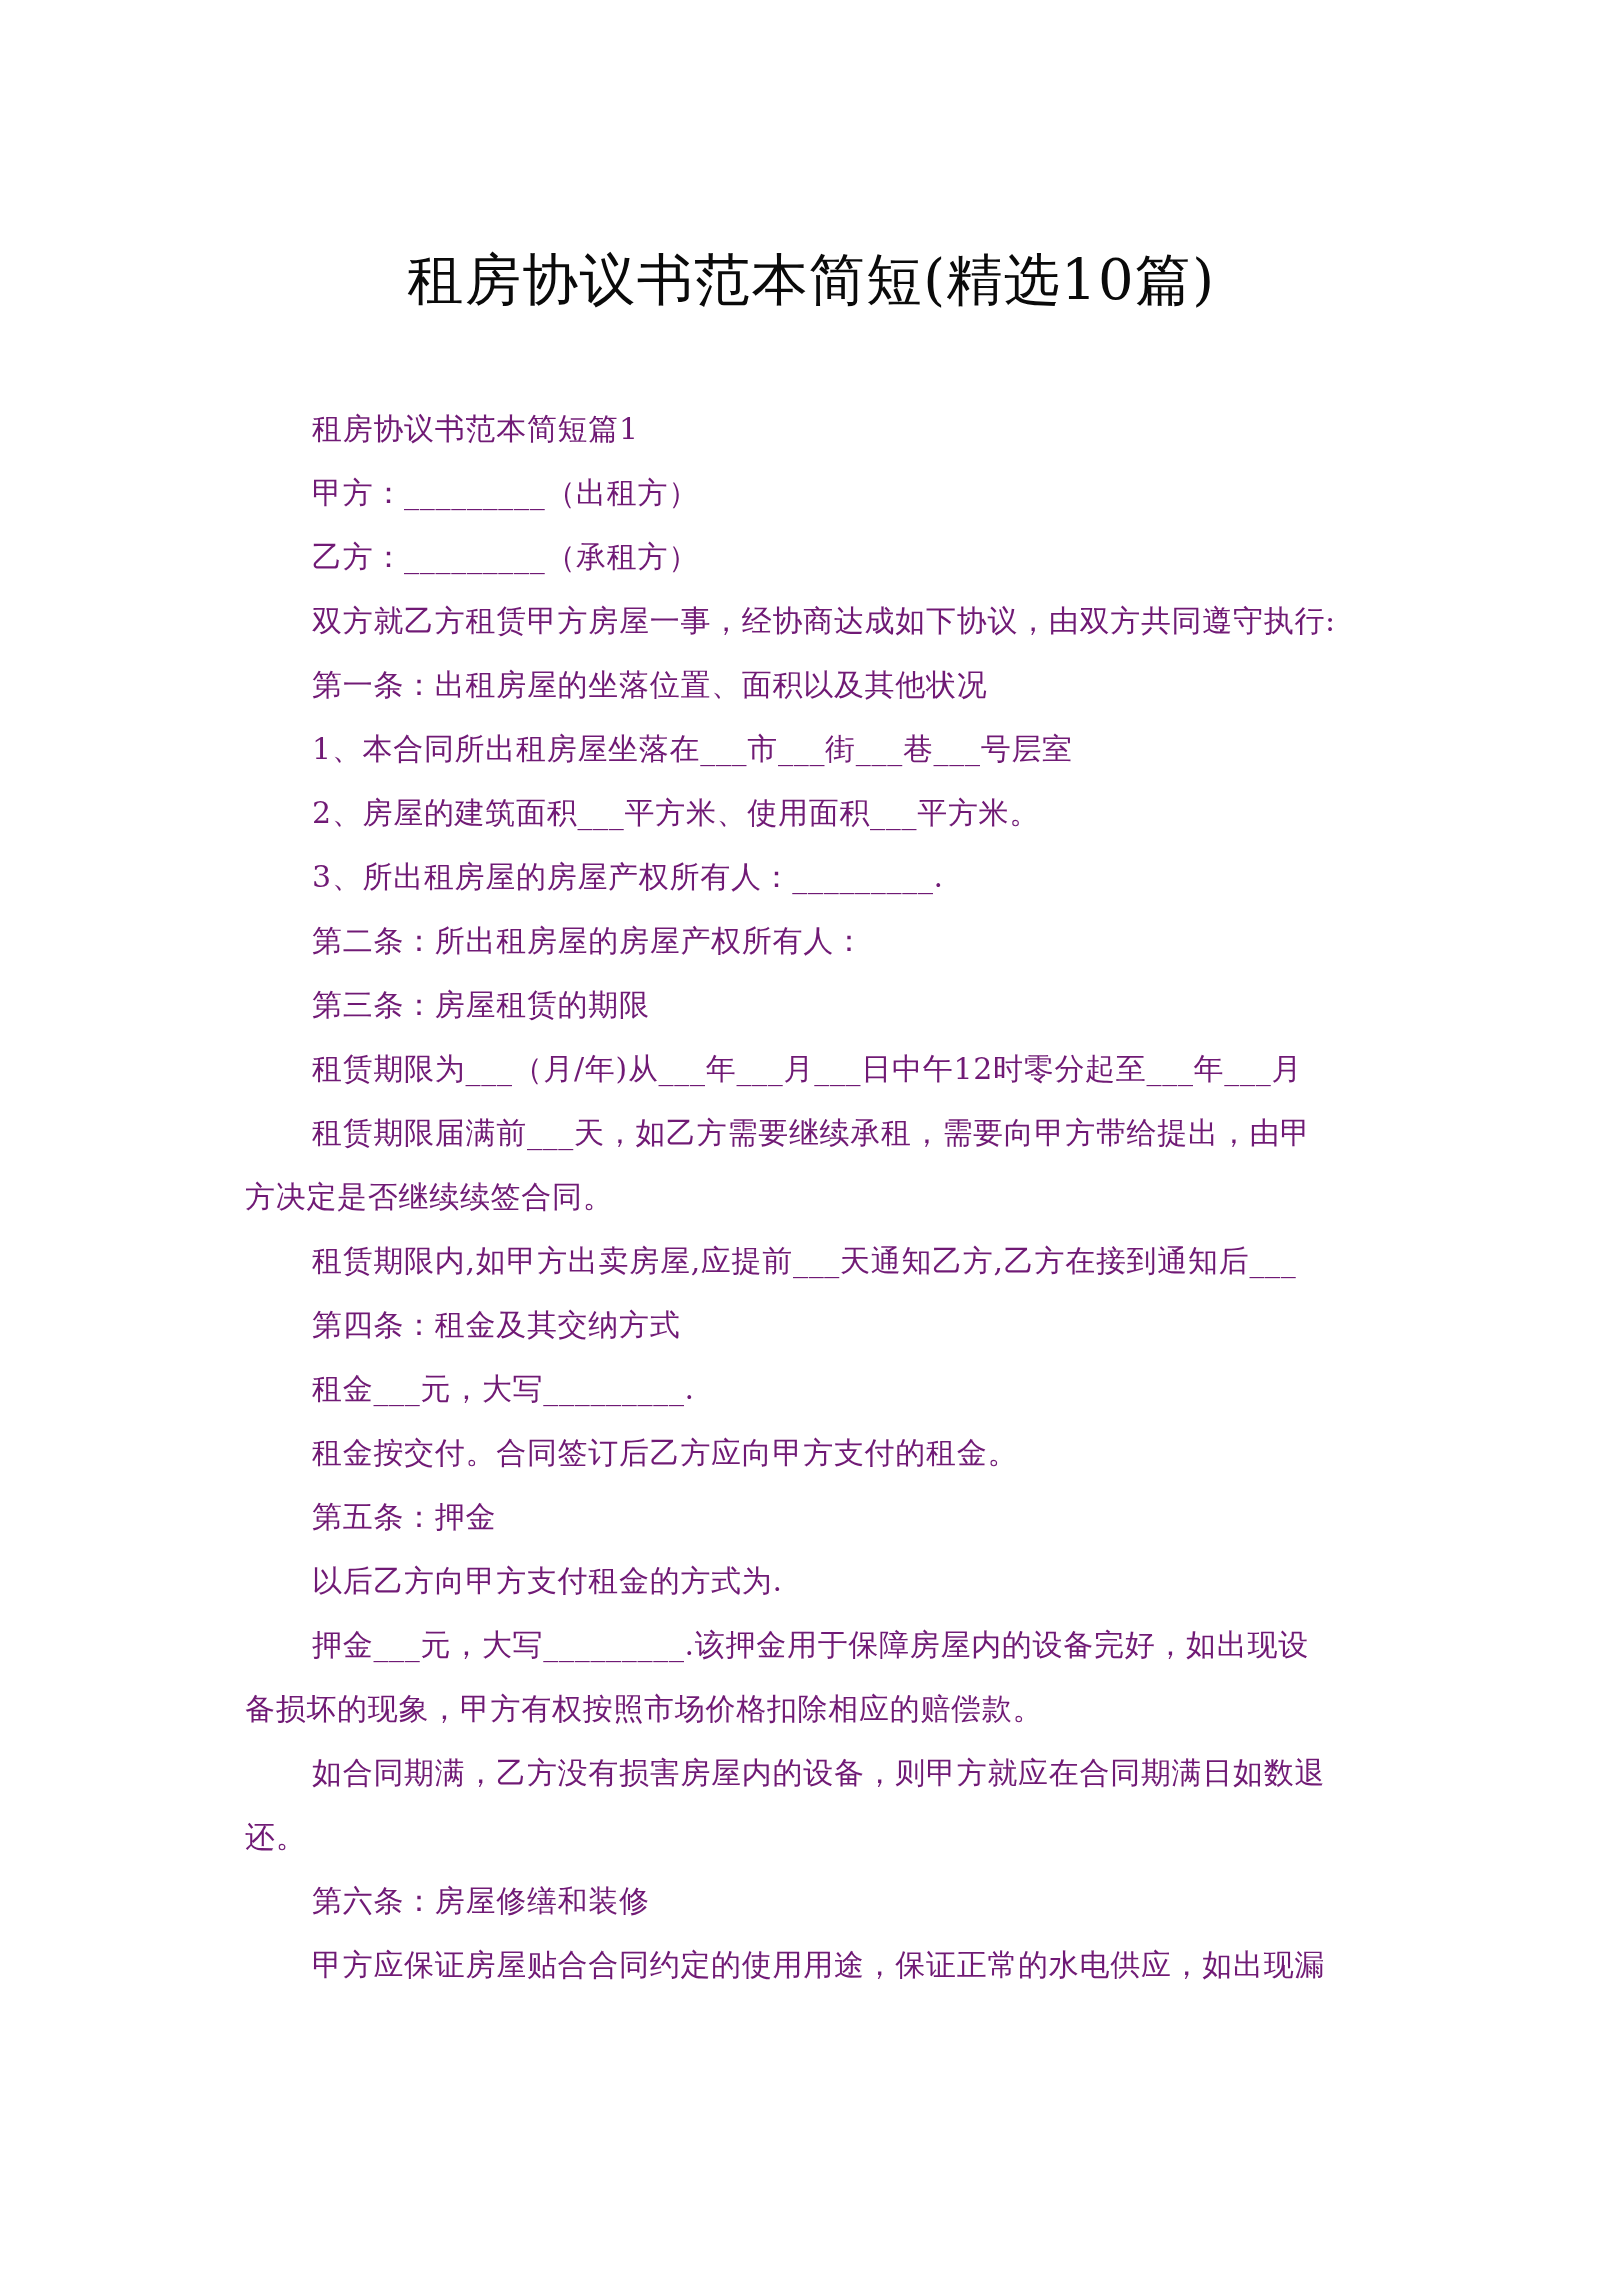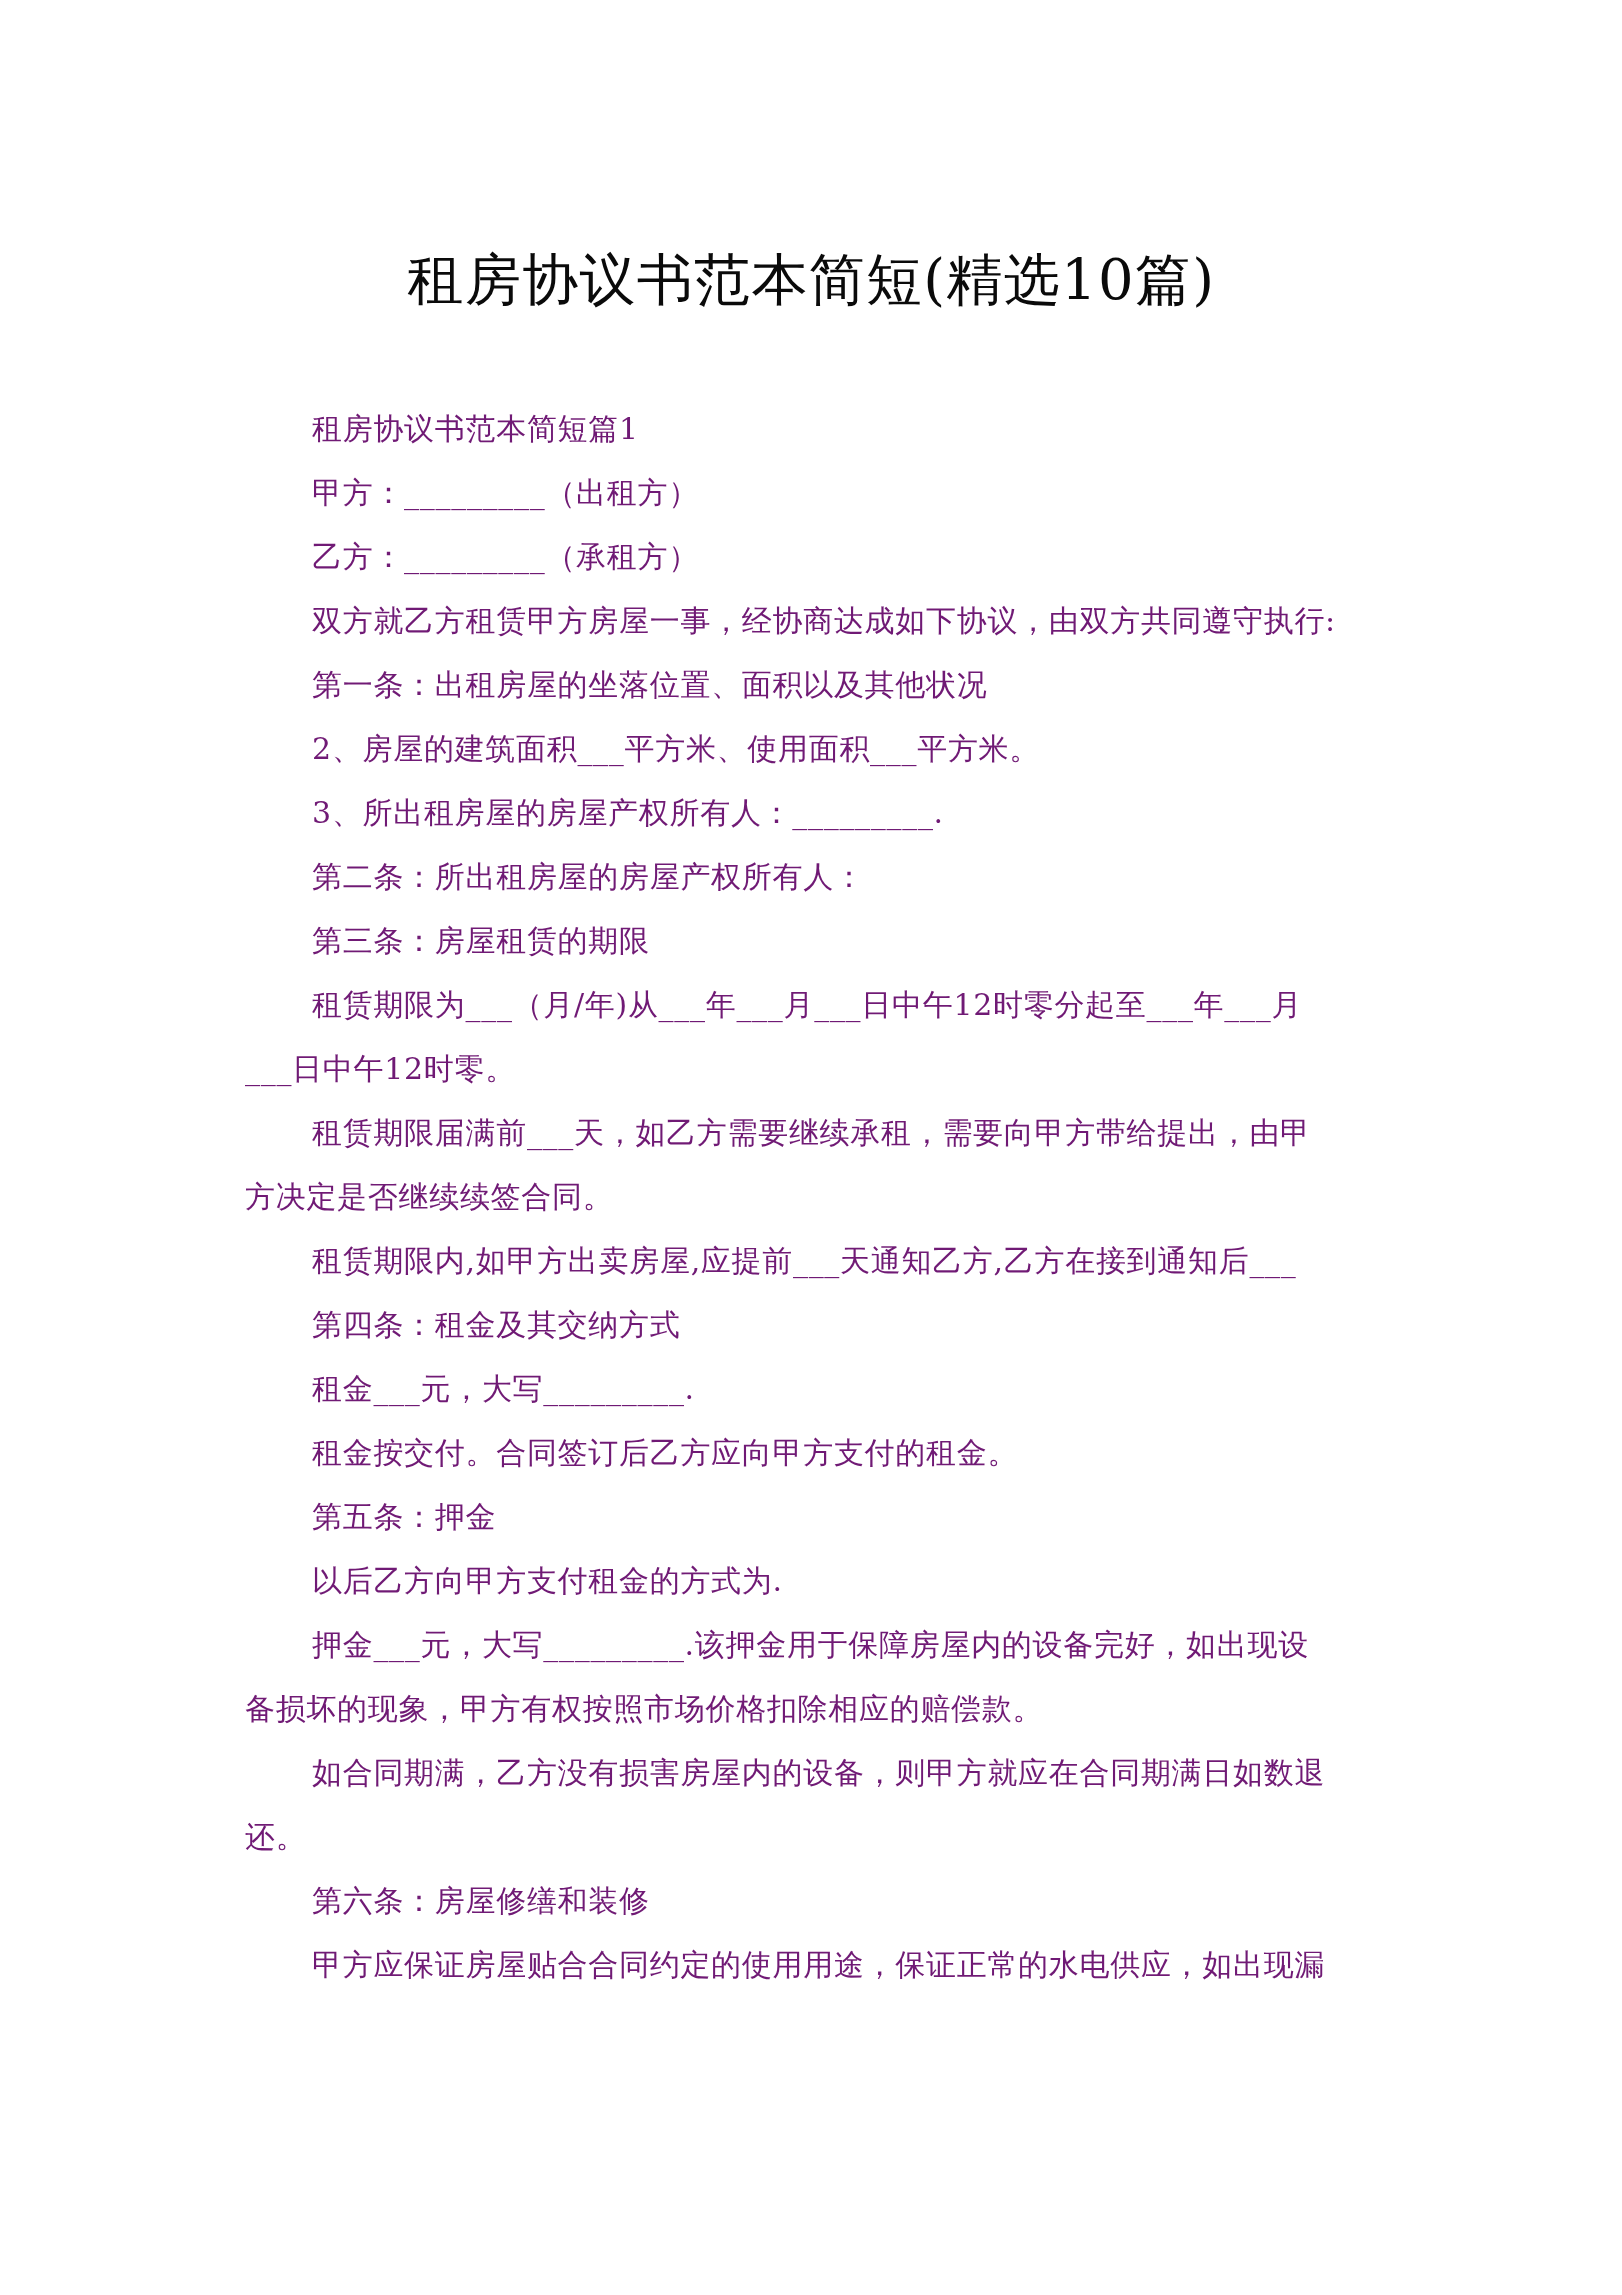--- a/index.html
+++ b/index.html
@@ -58,26 +58,26 @@
 
 <div class="page">
   <div class="title">租房协议书范本简短(精选10篇)</div>
 
   <div class="body">
     <div class="line indent">租房协议书范本简短篇1</div>
     <div class="line indent">甲方：_________（出租方）</div>
     <div class="line indent">乙方：_________（承租方）</div>
     <div class="line indent">双方就乙方租赁甲方房屋一事，经协商达成如下协议，由双方共同遵守执行:</div>
     <div class="line indent">第一条：出租房屋的坐落位置、面积以及其他状况</div>
+    <div class="line indent">1、本合同所出租房屋坐落在___市___街___巷___号层室</div>
     <div class="line indent">2、房屋的建筑面积___平方米、使用面积___平方米。</div>
     <div class="line indent">3、所出租房屋的房屋产权所有人：_________.</div>
     <div class="line indent">第二条：所出租房屋的房屋产权所有人：</div>
     <div class="line indent">第三条：房屋租赁的期限</div>
     <div class="line indent">租赁期限为___（月/年)从___年___月___日中午12时零分起至___年___月</div>
-    <div class="line">___日中午12时零。</div>
     <div class="line indent">租赁期限届满前___天，如乙方需要继续承租，需要向甲方带给提出，由甲</div>
     <div class="line">方决定是否继续续签合同。</div>
     <div class="line indent">租赁期限内,如甲方出卖房屋,应提前___天通知乙方,乙方在接到通知后___</div>
     <div class="line indent">第四条：租金及其交纳方式</div>
     <div class="line indent">租金___元，大写_________.</div>
     <div class="line indent">租金按交付。合同签订后乙方应向甲方支付的租金。</div>
     <div class="line indent">第五条：押金</div>
     <div class="line indent">以后乙方向甲方支付租金的方式为.</div>
     <div class="line indent">押金___元，大写_________.该押金用于保障房屋内的设备完好，如出现设</div>
     <div class="line">备损坏的现象，甲方有权按照市场价格扣除相应的赔偿款。</div>

